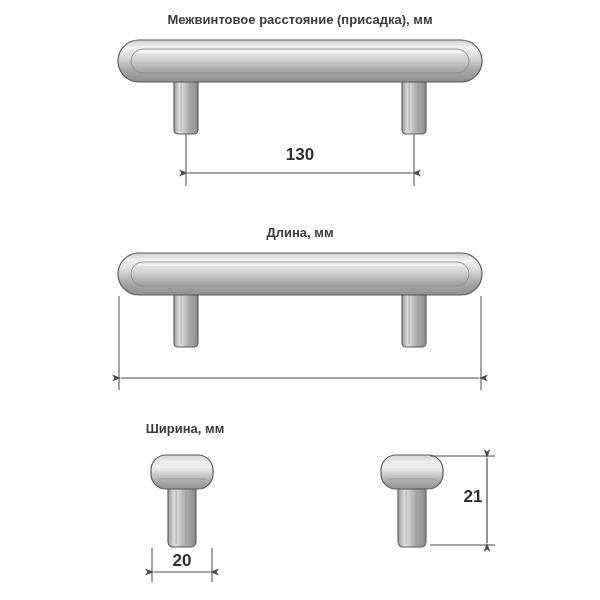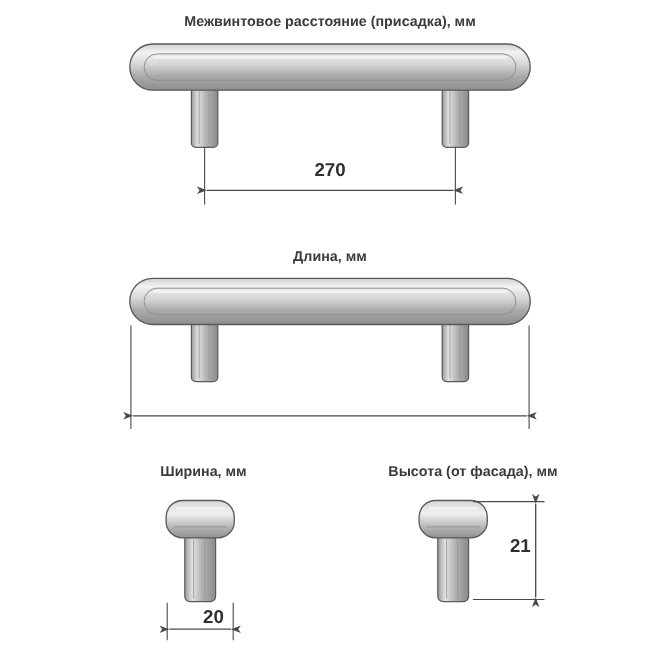--- a/index.html
+++ b/index.html
@@ -164,22 +164,21 @@
       </g>
     </g>
   </svg>
 
   <div class="caption" style="left:0; top:12px; width:600px;">Межвинтовое расстояние (присадка), мм</div>
 
   <div class="caption" style="left:0; top:225px; width:600px;">Длина, мм</div>
 
   <div class="caption" style="left:100px; top:421px; width:170px;">Ширина, мм</div>
 
-  <div class="caption" style="left:315px; top:421px; width:230px;">Высота (от фасада), мм</div>
 
-  <div class="dimlabel" style="left:250px; top:145px; width:100px;">270</div>
+  <div class="dimlabel" style="left:250px; top:145px; width:100px;">130</div>
 
 
-  <div class="dimlabel" style="left:144px; top:551px; width:100px;">20</div>
+  <div class="dimlabel" style="left:132px; top:551px; width:100px;">20</div>
 
   <div class="dimlabel" style="left:443px; top:487px; width:60px;">21</div>
 
 </div>
 
 </body></html>

